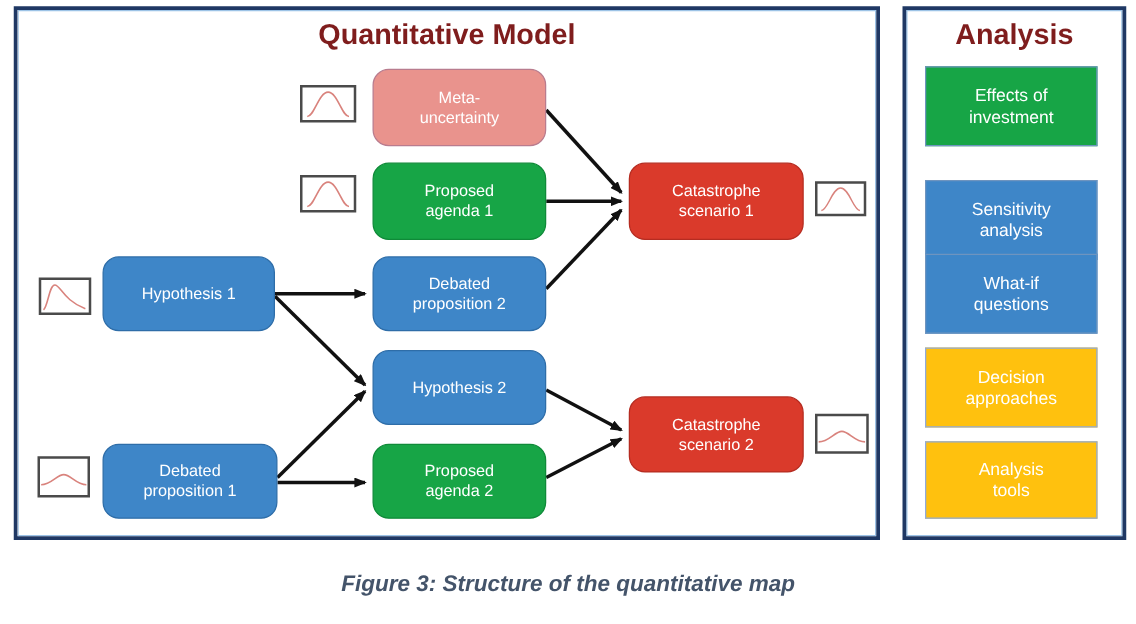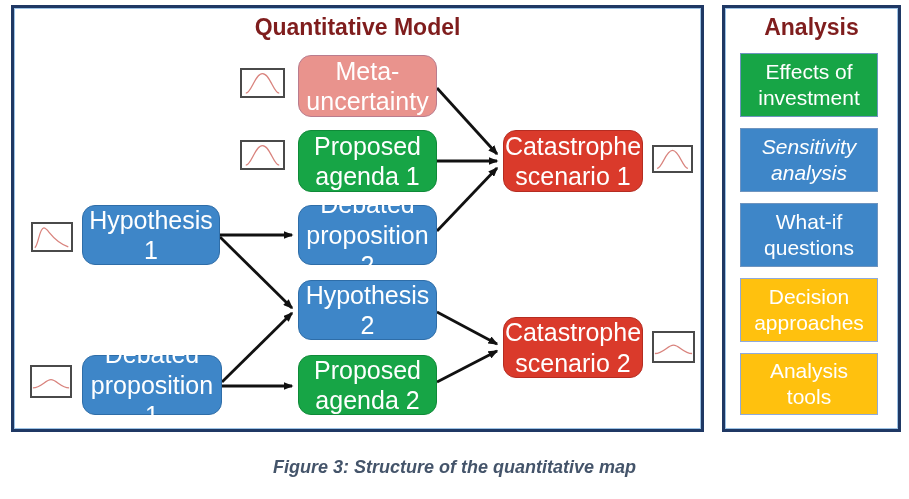--- a/index.html
+++ b/index.html
@@ -30,21 +30,21 @@
     letter-spacing: 0px;
   }
   .node {
     position: absolute;
     border-radius: 13px;
     display: flex;
     align-items: center;
     justify-content: center;
     text-align: center;
     color: #ffffff;
-    font-size: 25px;
+    font-size: 13px;
     line-height: 1.22;
     white-space: pre-line;
     z-index: 3;
   }
   .node.blue   { background: #3E86C8; border: 1px solid #2E6DA8; }
   .node.green  { background: #17A546; border: 1px solid #0F8A38; }
   .node.red    { background: #DA3A2B; border: 1px solid #B52C21; }
   .node.salmon { background: #E9938D; border: 1px solid #B97C8E; }
   .dist-box {
     position: absolute;
@@ -56,21 +56,21 @@
   .analysis-item {
     position: absolute;
     left: 740px;
     width: 138px;
     height: 64px;
     display: flex;
     align-items: center;
     justify-content: center;
     text-align: center;
     color: #ffffff;
-    font-size: 21px;
+    font-size: 14px;
     line-height: 1.22;
     white-space: pre-line;
     z-index: 3;
   }
   .analysis-item.green  { background: #17A546; border: 1px solid #6E94BF; }
   .analysis-item.blue   { background: #3E86C8; border: 1px solid #6E94BF; }
   .analysis-item.yellow { background: #FFC10E; border: 1px solid #8FAADC; }
   .arrow-layer {
     position: absolute;
     left: 0; top: 0;
@@ -163,21 +163,21 @@
       </svg>
   </div>
   <div class="dist-box" style="left:652px; top:331px; width:43px; height:32px;">
     <svg viewBox="0 0 42 28">
         <path d="M1,21 C10,21 15,12 21,12 C27,12 32,21 41,21" stroke="#D9837D" stroke-width="1.4" fill="none"></path>
       </svg>
   </div>
 
   <div class="analysis-item green" style="top:53px;">Effects of
 investment</div>
-  <div class="analysis-item blue" style="top:128px;font-style:italic;">Sensitivity
+  <div class="analysis-item blue" style="top:144px;">Sensitivity
 analysis</div>
   <div class="analysis-item blue" style="top:203px;">What-if
 questions</div>
   <div class="analysis-item yellow" style="top:278px;">Decision
 approaches</div>
   <div class="analysis-item yellow" style="top:353px; height:62px;">Analysis
 tools</div>
 
   <div class="caption">Figure 3: Structure of the quantitative map</div>
 

